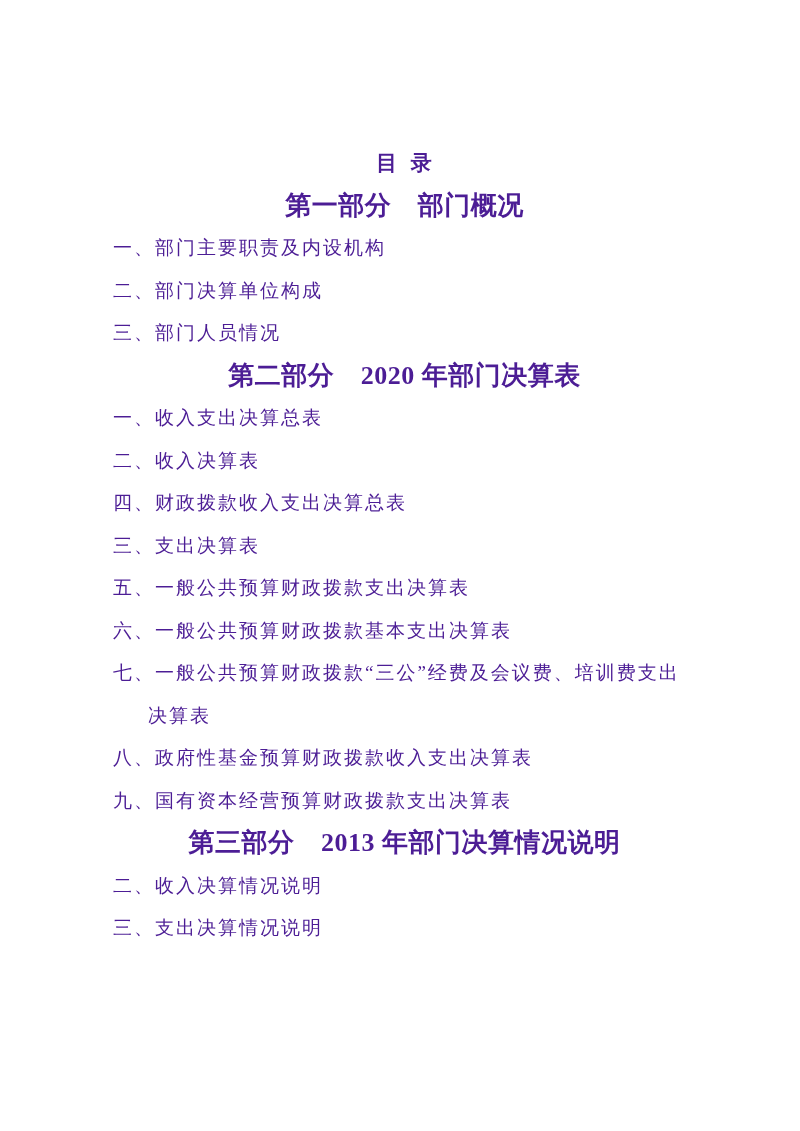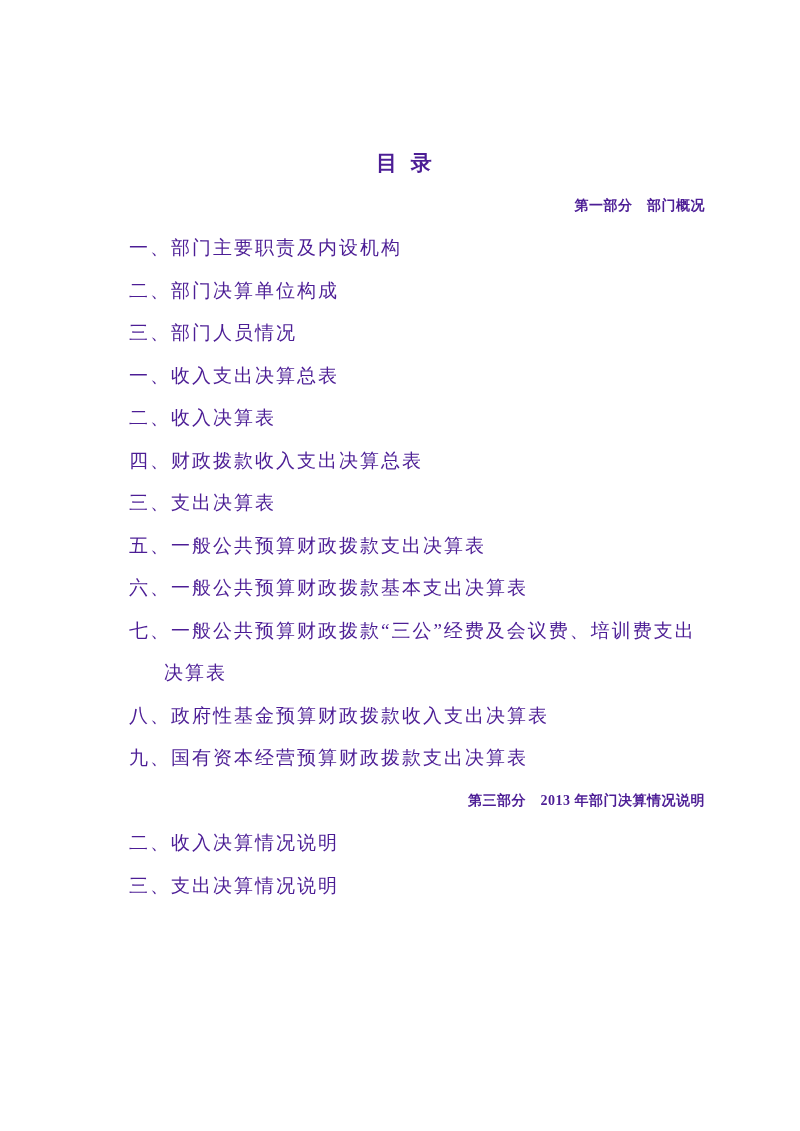--- a/index.html
+++ b/index.html
@@ -29,49 +29,49 @@
   .title {
     text-align: center;
     font-weight: 700;
     font-size: 21px;
     letter-spacing: 1px;
     white-space: pre;
     
     margin-left: -9px;
   }
   .heading {
-    text-align: right;
+    text-align: center;
     font-weight: 700;
-    font-size: 14px;
+    font-size: 26px;
     letter-spacing: 0.5px;
     white-space: pre;
     margin-left: -9px;
   }
   .item {
     font-size: 19px;
     letter-spacing: 2px;
     white-space: pre-line;      
     padding-left: 35px;         
     text-indent: -35px;         
-    margin-left: 16px;
   }
 </style>
 </head>
 <body>
 
 <div class="page">
   <div class="content">
 
     <div class="line title">目  录</div>
 
     <div class="line heading">第一部分　部门概况</div>
     <div class="line item">一、部门主要职责及内设机构</div>
     <div class="line item">二、部门决算单位构成</div>
     <div class="line item">三、部门人员情况</div>
 
+    <div class="line heading">第二部分　2020 年部门决算表</div>
     <div class="line item">一、收入支出决算总表</div>
     <div class="line item">二、收入决算表</div>
     <div class="line item">四、财政拨款收入支出决算总表</div>
     <div class="line item">三、支出决算表</div>
     <div class="line item">五、一般公共预算财政拨款支出决算表</div>
     <div class="line item">六、一般公共预算财政拨款基本支出决算表</div>
     <div class="line item">七、一般公共预算财政拨款“三公”经费及会议费、培训费支出
 决算表</div>
     <div class="line item">八、政府性基金预算财政拨款收入支出决算表</div>
     <div class="line item">九、国有资本经营预算财政拨款支出决算表</div>

